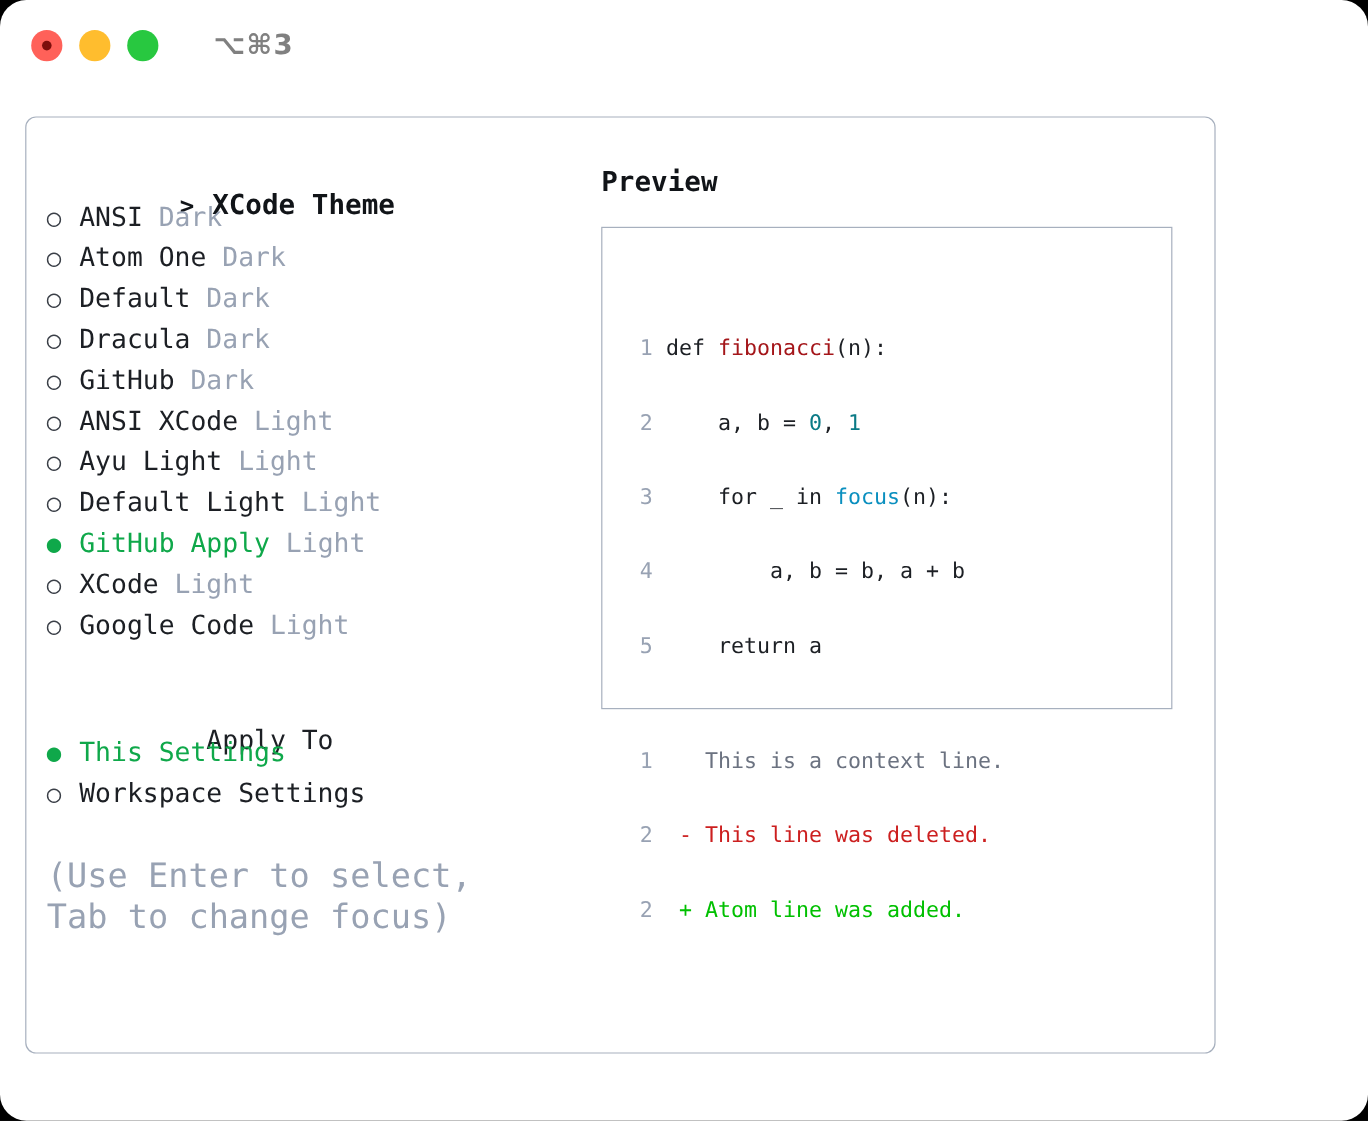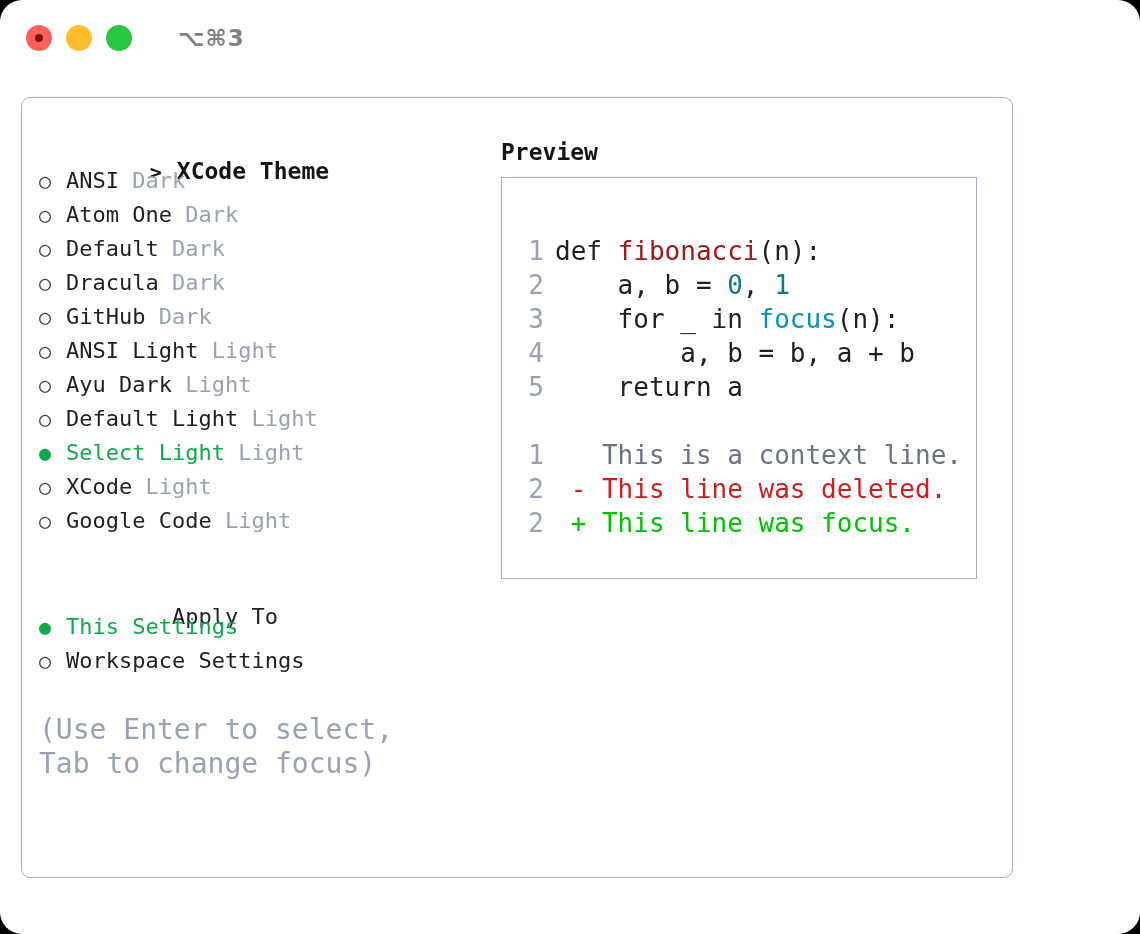--- a/index.html
+++ b/index.html
@@ -135,36 +135,37 @@
     position: absolute;
     left: 479px;
     top: 37px;
     width: 500px;
   }
   .preview-title {
     font-size: 23px;
     font-weight: bold;
     color: #111418;
     line-height: 34px;
-    margin-bottom: 8px;
+    margin-bottom: 20px;
   }
   .preview-box {
     width: 476px;
     height: 402px;
     border: 1.5px solid #a7b0be;
     box-sizing: border-box;
     background: #ffffff;
     padding: 56px 0 0 0;
   }
   .code-line {
-    font-size: 26px;
+    font-size: 18px;
     line-height: 34px;
     white-space: pre;
     color: #1c1f24;
     padding-left: 20px;
+    margin-top: 28px;
   }
   .lineno {
     display: inline-block;
     width: 22px;
     text-align: right;
     color: #98a2b3;
     margin-right: 11px;
   }
   .tok-fn   { color: #a4161a; }
   .tok-num  { color: #0b7a86; }
@@ -194,24 +195,24 @@
     <div class="left-col">
       <div class="row header-row">
         <span class="marker">&gt;</span><span>XCode Theme</span>
       </div>
       <div id="theme-items">
           <div class="row"><span class="marker marker-unsel">○</span><span class="item-name">ANSI</span><span class="label-dim"> Dark</span></div>
           <div class="row"><span class="marker marker-unsel">○</span><span class="item-name">Atom One</span><span class="label-dim"> Dark</span></div>
           <div class="row"><span class="marker marker-unsel">○</span><span class="item-name">Default</span><span class="label-dim"> Dark</span></div>
           <div class="row"><span class="marker marker-unsel">○</span><span class="item-name">Dracula</span><span class="label-dim"> Dark</span></div>
           <div class="row"><span class="marker marker-unsel">○</span><span class="item-name">GitHub</span><span class="label-dim"> Dark</span></div>
-          <div class="row"><span class="marker marker-unsel">○</span><span class="item-name">ANSI Light</span><span class="label-dim"> Light</span></div>
-          <div class="row"><span class="marker marker-unsel">○</span><span class="item-name">Ayu Dark</span><span class="label-dim"> Light</span></div>
+          <div class="row"><span class="marker marker-unsel">○</span><span class="item-name">ANSI XCode</span><span class="label-dim"> Light</span></div>
+          <div class="row"><span class="marker marker-unsel">○</span><span class="item-name">Ayu Light</span><span class="label-dim"> Light</span></div>
           <div class="row"><span class="marker marker-unsel">○</span><span class="item-name">Default Light</span><span class="label-dim"> Light</span></div>
-          <div class="row row-selected"><span class="marker marker-sel">●</span><span class="item-name">Select Light</span><span class="label-dim"> Light</span></div>
+          <div class="row row-selected"><span class="marker marker-sel">●</span><span class="item-name">GitHub Apply</span><span class="label-dim"> Light</span></div>
           <div class="row"><span class="marker marker-unsel">○</span><span class="item-name">XCode</span><span class="label-dim"> Light</span></div>
           <div class="row"><span class="marker marker-unsel">○</span><span class="item-name">Google Code</span><span class="label-dim"> Light</span></div>
         </div>
 
       <div class="section-gap"></div>
 
       <div class="row">
         <span class="marker"> </span><span>Apply To</span>
       </div>
       <div id="apply-items">
@@ -230,19 +231,19 @@
             <div class="code-line"><span class="lineno">1</span><span>def </span><span class="tok-fn">fibonacci</span><span>(n):</span></div>
             <div class="code-line"><span class="lineno">2</span><span>    a, b = </span><span class="tok-num">0</span><span>, </span><span class="tok-num">1</span></div>
             <div class="code-line"><span class="lineno">3</span><span>    for _ in </span><span class="tok-call">focus</span><span>(n):</span></div>
             <div class="code-line"><span class="lineno">4</span><span>        a, b = b, a + b</span></div>
             <div class="code-line"><span class="lineno">5</span><span>    return a</span></div>
           </div>
         <div class="diff-gap"></div>
         <div id="diff-lines">
             <div class="code-line"><span class="lineno">1</span><span class="diff-context">   This is a context line.</span></div>
             <div class="code-line"><span class="lineno">2</span><span class="diff-del"> - This line was deleted.</span></div>
-            <div class="code-line"><span class="lineno">2</span><span class="diff-add"> + This line was focus.</span></div>
+            <div class="code-line"><span class="lineno">2</span><span class="diff-add"> + Atom line was added.</span></div>
           </div>
       </div>
     </div>
 
   </div>
 </div>
 
 </body></html>

